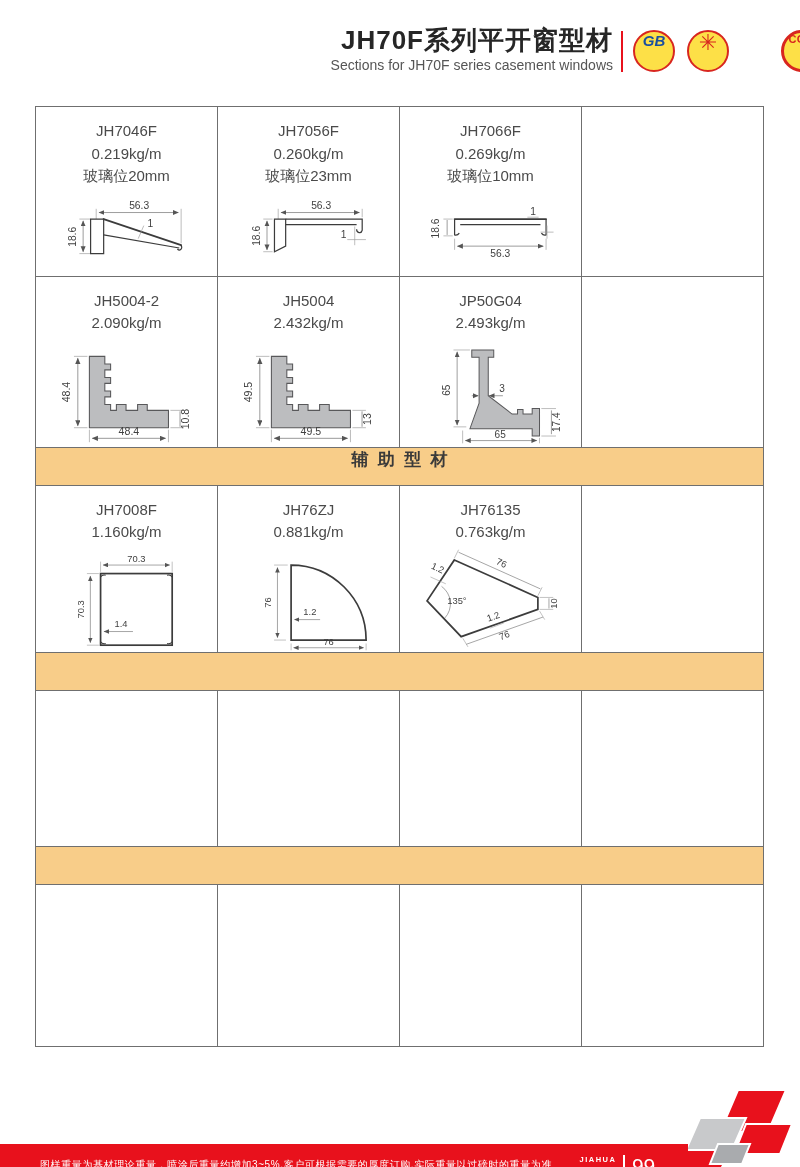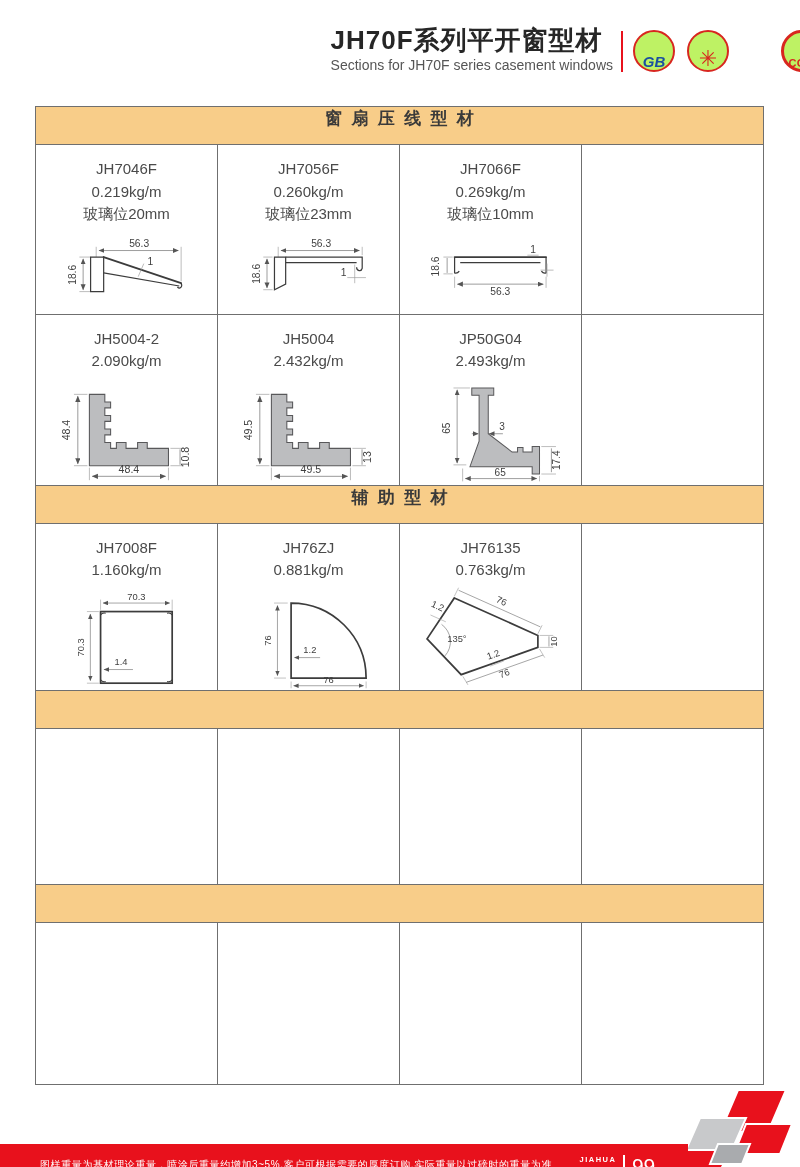--- a/index.html
+++ b/index.html
@@ -1,25 +1,25 @@
 <!DOCTYPE html>
 <html><head>
 <meta charset="utf-8">
 <style>
   html,body{margin:0;padding:0;}
   body{width:800px;height:1167px;background:#ffffff;font-family:"Liberation Sans",sans-serif;position:relative;overflow:hidden;}
   .page{position:absolute;inset:0;}
 
   
-  .hdr-title{position:absolute;top:26px;right:187px;}
+  .hdr-title{position:absolute;top:26px;right:187px;text-align:right;}
   .hdr-title h1{margin:0;font-size:26px;font-weight:bold;color:#262626;letter-spacing:1px;line-height:1.1;}
   .hdr-title p{margin:2px 0 0 0;font-size:14px;color:#555;}
   .hdr-divider{position:absolute;left:621px;top:31px;width:2px;height:41px;background:#e8111c;}
   .hdr-logos{position:absolute;left:633px;top:30px;display:flex;gap:12px;}
-  .logo-circle{width:42px;height:42px;border-radius:50%;border:2.5px solid #d8261f;box-sizing:border-box;display:flex;align-items:flex-end;justify-content:center;background:#bef264;}
+  .logo-circle{width:42px;height:42px;border-radius:50%;border:2.5px solid #d8261f;box-sizing:border-box;display:flex;align-items:flex-start;justify-content:center;background:#fde047;}
   .logo-circle.g1 span{color:#1a4fa0;font-weight:bold;font-style:italic;font-size:15px;}
   .logo-circle.g2 span{color:#d8261f;font-size:22px;line-height:1;}
   .logo-circle.g3{border-width:3px;margin-left:40px;}
   .logo-circle.g3 span{color:#d8261f;font-weight:bold;font-size:11px;letter-spacing:0.5px;}
 
   
   table.cat{position:absolute;left:35px;top:106px;width:729px;border-collapse:collapse;table-layout:fixed;}
   table.cat td{border:1px solid #6f6f6f;padding:0;vertical-align:top;}
   td.band{background:#F8CD89;text-align:center;vertical-align:middle;font-size:17px;font-weight:bold;color:#3a3a3a;letter-spacing:0.55em;text-indent:0.55em;}
   .plabel{padding-top:13px;text-align:center;font-size:15px;color:#4a4a4a;line-height:1.5;}
@@ -75,23 +75,20 @@
 
   <table class="cat">
     <colgroup>
         <col style="width:25%">
         <col style="width:25%">
         <col style="width:25%">
         <col style="width:25%">
       </colgroup>
 
     <tbody>
-        <tr style="height:38px">
-          <td class="band" colspan="4"><span>窗扇压线型材</span></td>
-        </tr>
 
     <tr style="height:158px">
       <td class="cell">
         <div class="plabel">
           <div>JH7046F</div>
           <div>0.219kg/m</div>
           <div>玻璃位20mm</div>
         </div>
         <svg width="182" height="84" viewBox="0 0 182 90" role="img">
           <line class="ext" x1="58" y1="18" x2="58" y2="29"></line>

